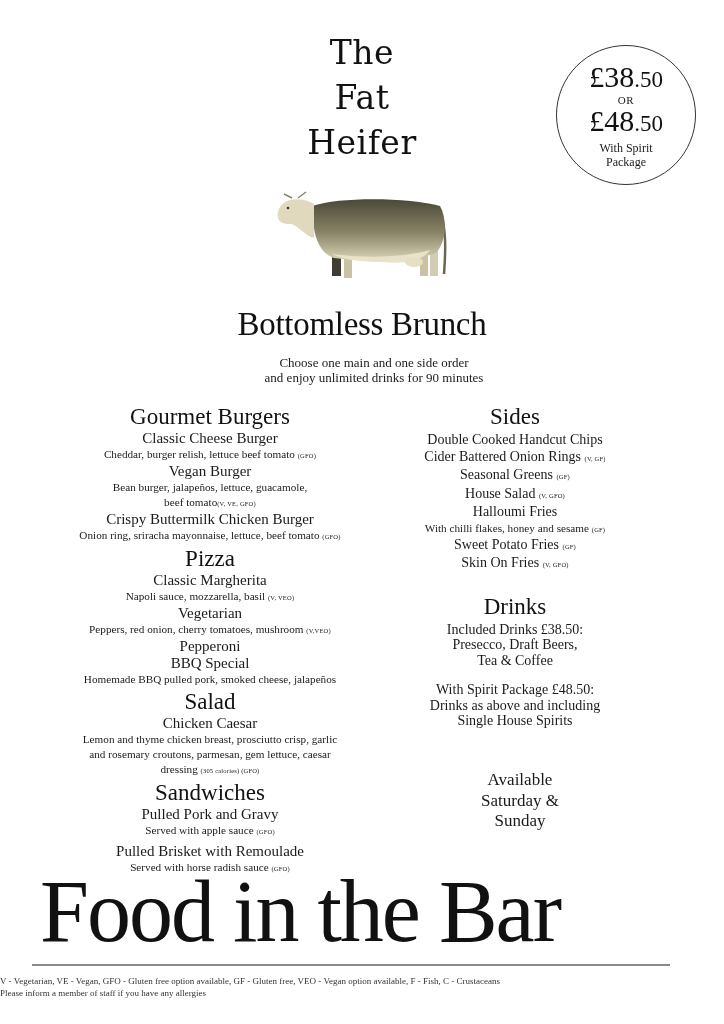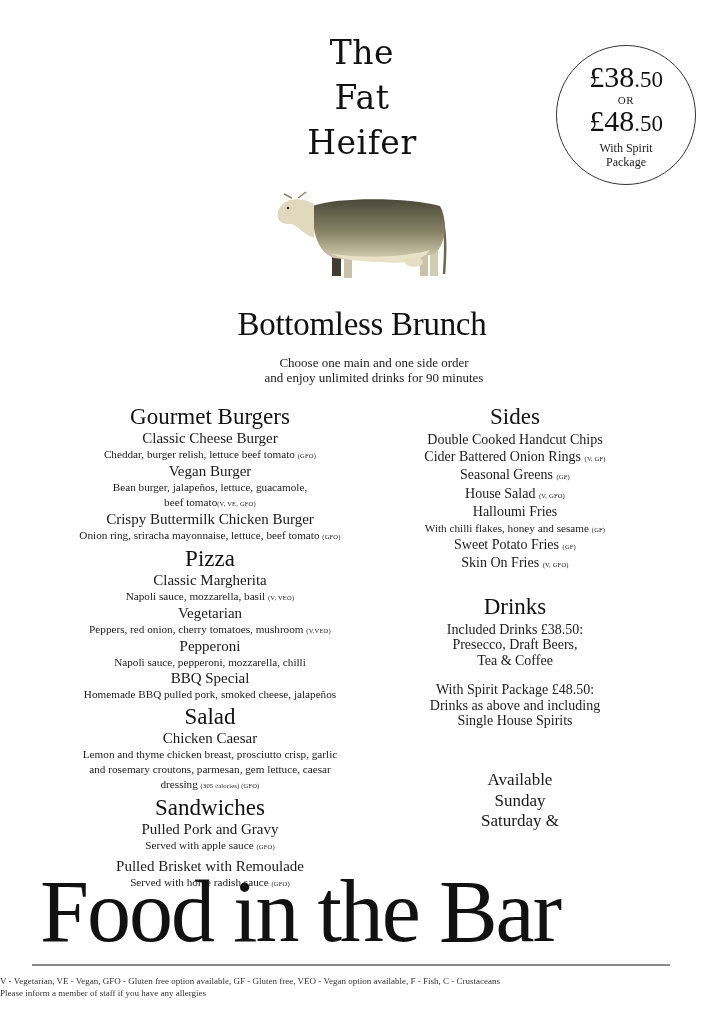--- a/index.html
+++ b/index.html
@@ -113,21 +113,20 @@
     <div class="item-desc"><span>Onion ring, sriracha mayonnaise, lettuce, beef tomato</span> <span class="tag">(GFO)</span></div>
   </div>
 
   <div style="margin-top:2px;">
     <div class="sec-title">Pizza</div>
     <div class="item-name">Classic Margherita</div>
     <div class="item-desc"><span>Napoli sauce, mozzarella, basil</span> <span class="tag">(V, VEO)</span></div>
     <div class="item-name">Vegetarian</div>
     <div class="item-desc"><span>Peppers, red onion, cherry tomatoes, mushroom</span> <span class="tag">(V,VEO)</span></div>
     <div class="item-name">Pepperoni</div>
-    <div class="item-desc">Napoli sauce, pepperoni, mozzarella, chilli</div>
     <div class="item-name">BBQ Special</div>
     <div class="item-desc">Homemade BBQ pulled pork, smoked cheese, jalapeños</div>
   </div>
 
   <div style="margin-top:2px;">
     <div class="sec-title">Salad</div>
     <div class="item-name">Chicken Caesar</div>
     <div class="item-desc">Lemon and thyme chicken breast, prosciutto crisp, garlic</div>
     <div class="item-desc">and rosemary croutons, parmesan, gem lettuce, caesar</div>
     <div class="item-desc"><span>dressing</span> <span class="tag">(305 calories) (GFO)</span></div>
@@ -166,22 +165,22 @@
     <div class="drinks-text" style="margin-top:14px;">
       <div>With Spirit Package £48.50:</div>
       <div>Drinks as above and including</div>
       <div>Single House Spirits</div>
     </div>
   </div>
 </div>
 
 <div id="available" class="abs">
   <div>Available</div>
+  <div>Saturday &amp;</div>
   <div>Sunday</div>
-  <div>Saturday &amp;</div>
 </div>
 
 <div id="bar-title" class="abs">Food in the Bar</div>
 
 <div id="rule" class="abs"></div>
 
 <div id="footer" class="abs">
   <div>V - Vegetarian, VE - Vegan, GFO - Gluten free option available, GF - Gluten free, VEO - Vegan option available, F - Fish, C - Crustaceans</div>
   <div>Please inform a member of staff if you have any allergies</div>
 </div>

